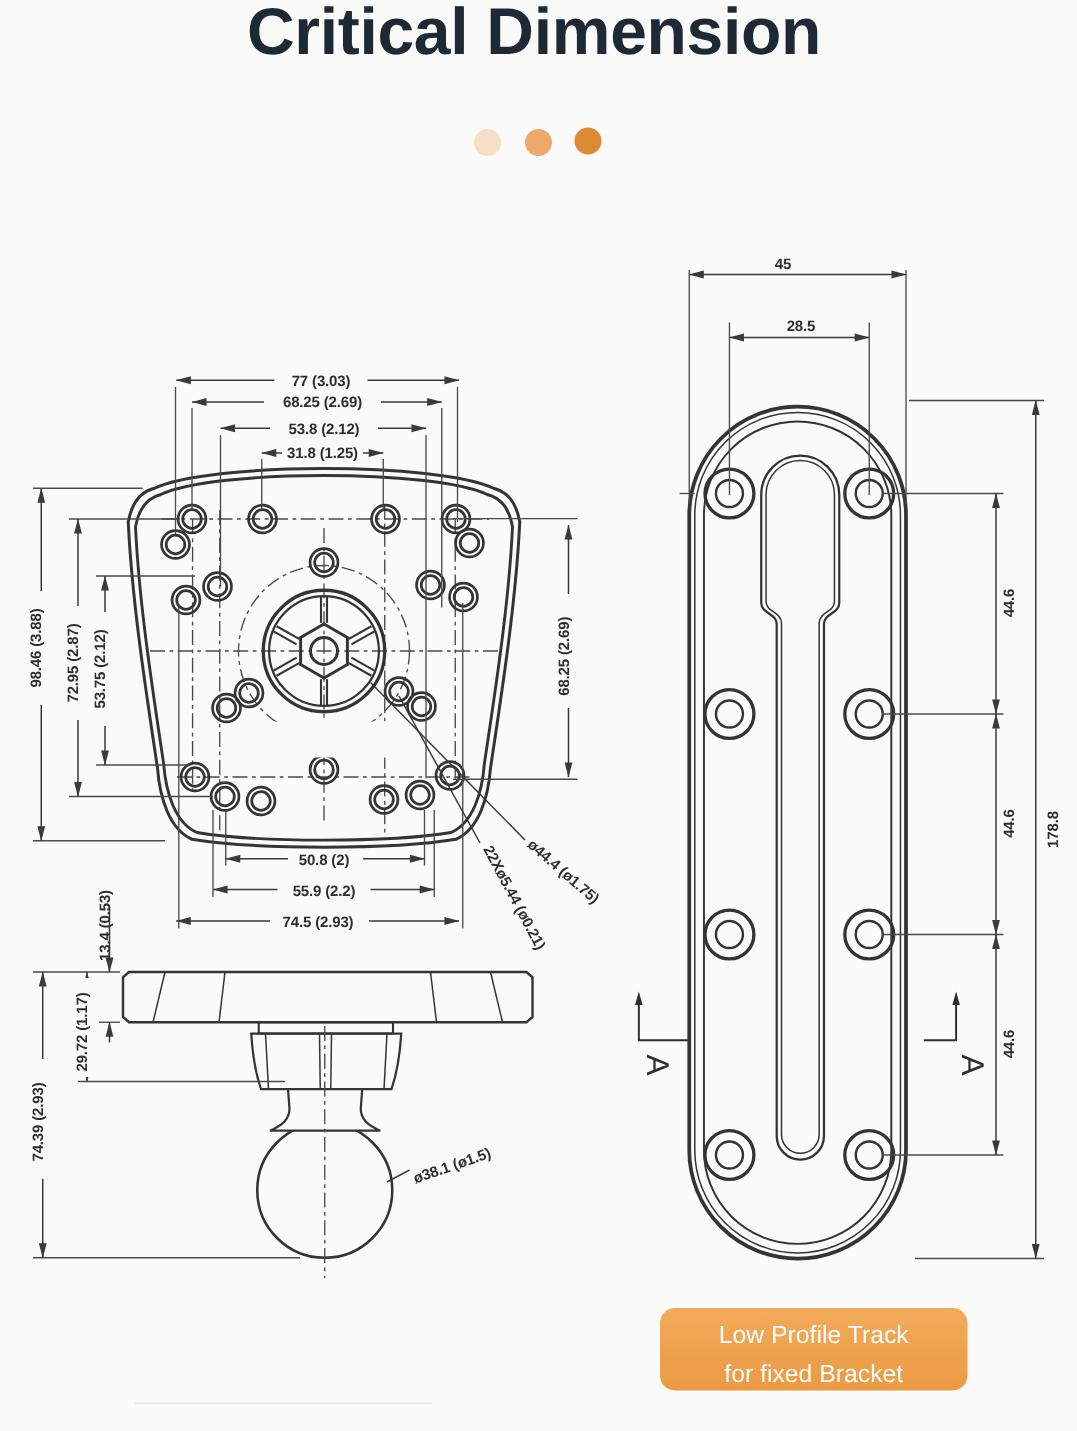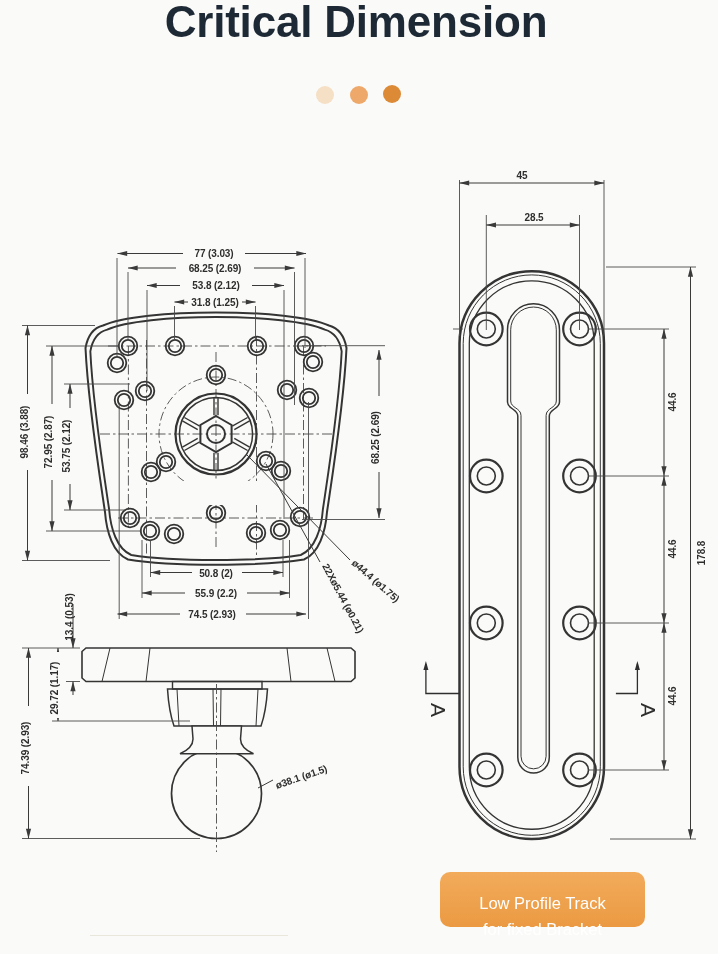--- a/index.html
+++ b/index.html
@@ -455,14 +455,14 @@
 <text x="431" y="710" transform="rotate(90 431 710)" font-size="21" font-weight="normal">A</text>
 
 <text x="641" y="710" transform="rotate(90 641 710)" font-size="21" font-weight="normal">A</text>
 </g>
 
 </svg>
 
 <div style="position:absolute;left:90px;top:935px;width:198px;height:1px;background:#e9e6dc;"></div>
 
 
-<div class="btn" style="left:440px;top:872px;width:205px;height:55px;line-height:26px;padding-top:18px;box-sizing:border-box;">Low Profile Track<br>for fixed Bracket</div>
+<div class="btn" style="left:440px;top:872px;width:205px;height:55px;line-height:26px;padding-top:5px;box-sizing:border-box;">Low Profile Track<br>for fixed Bracket</div>
 </div>
 
 </body></html>

